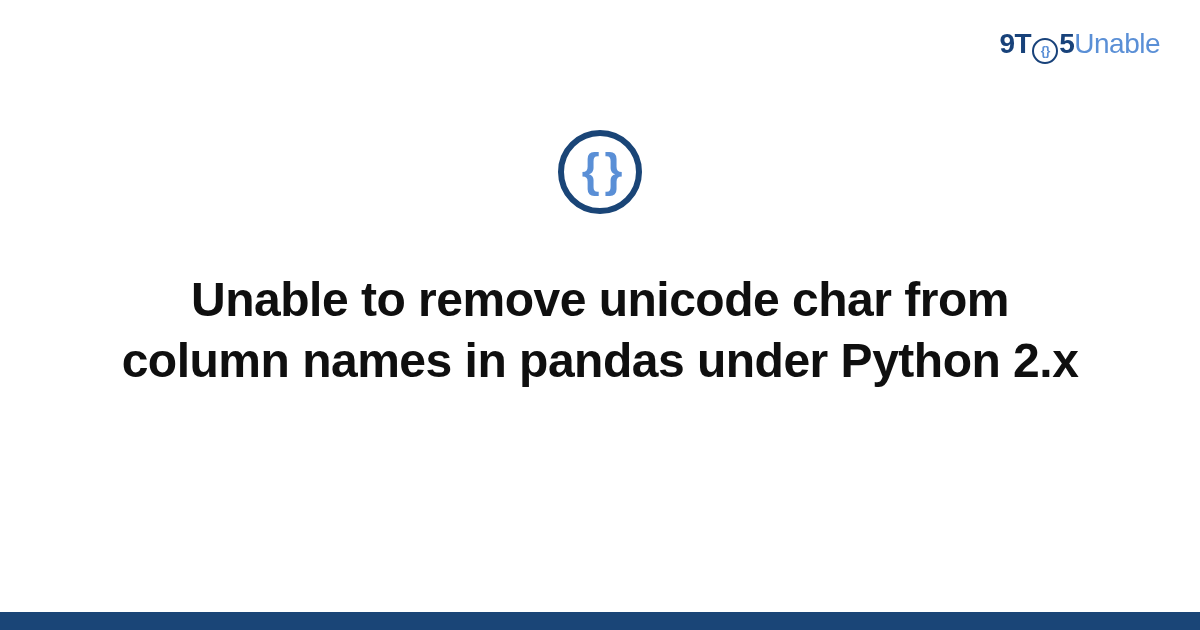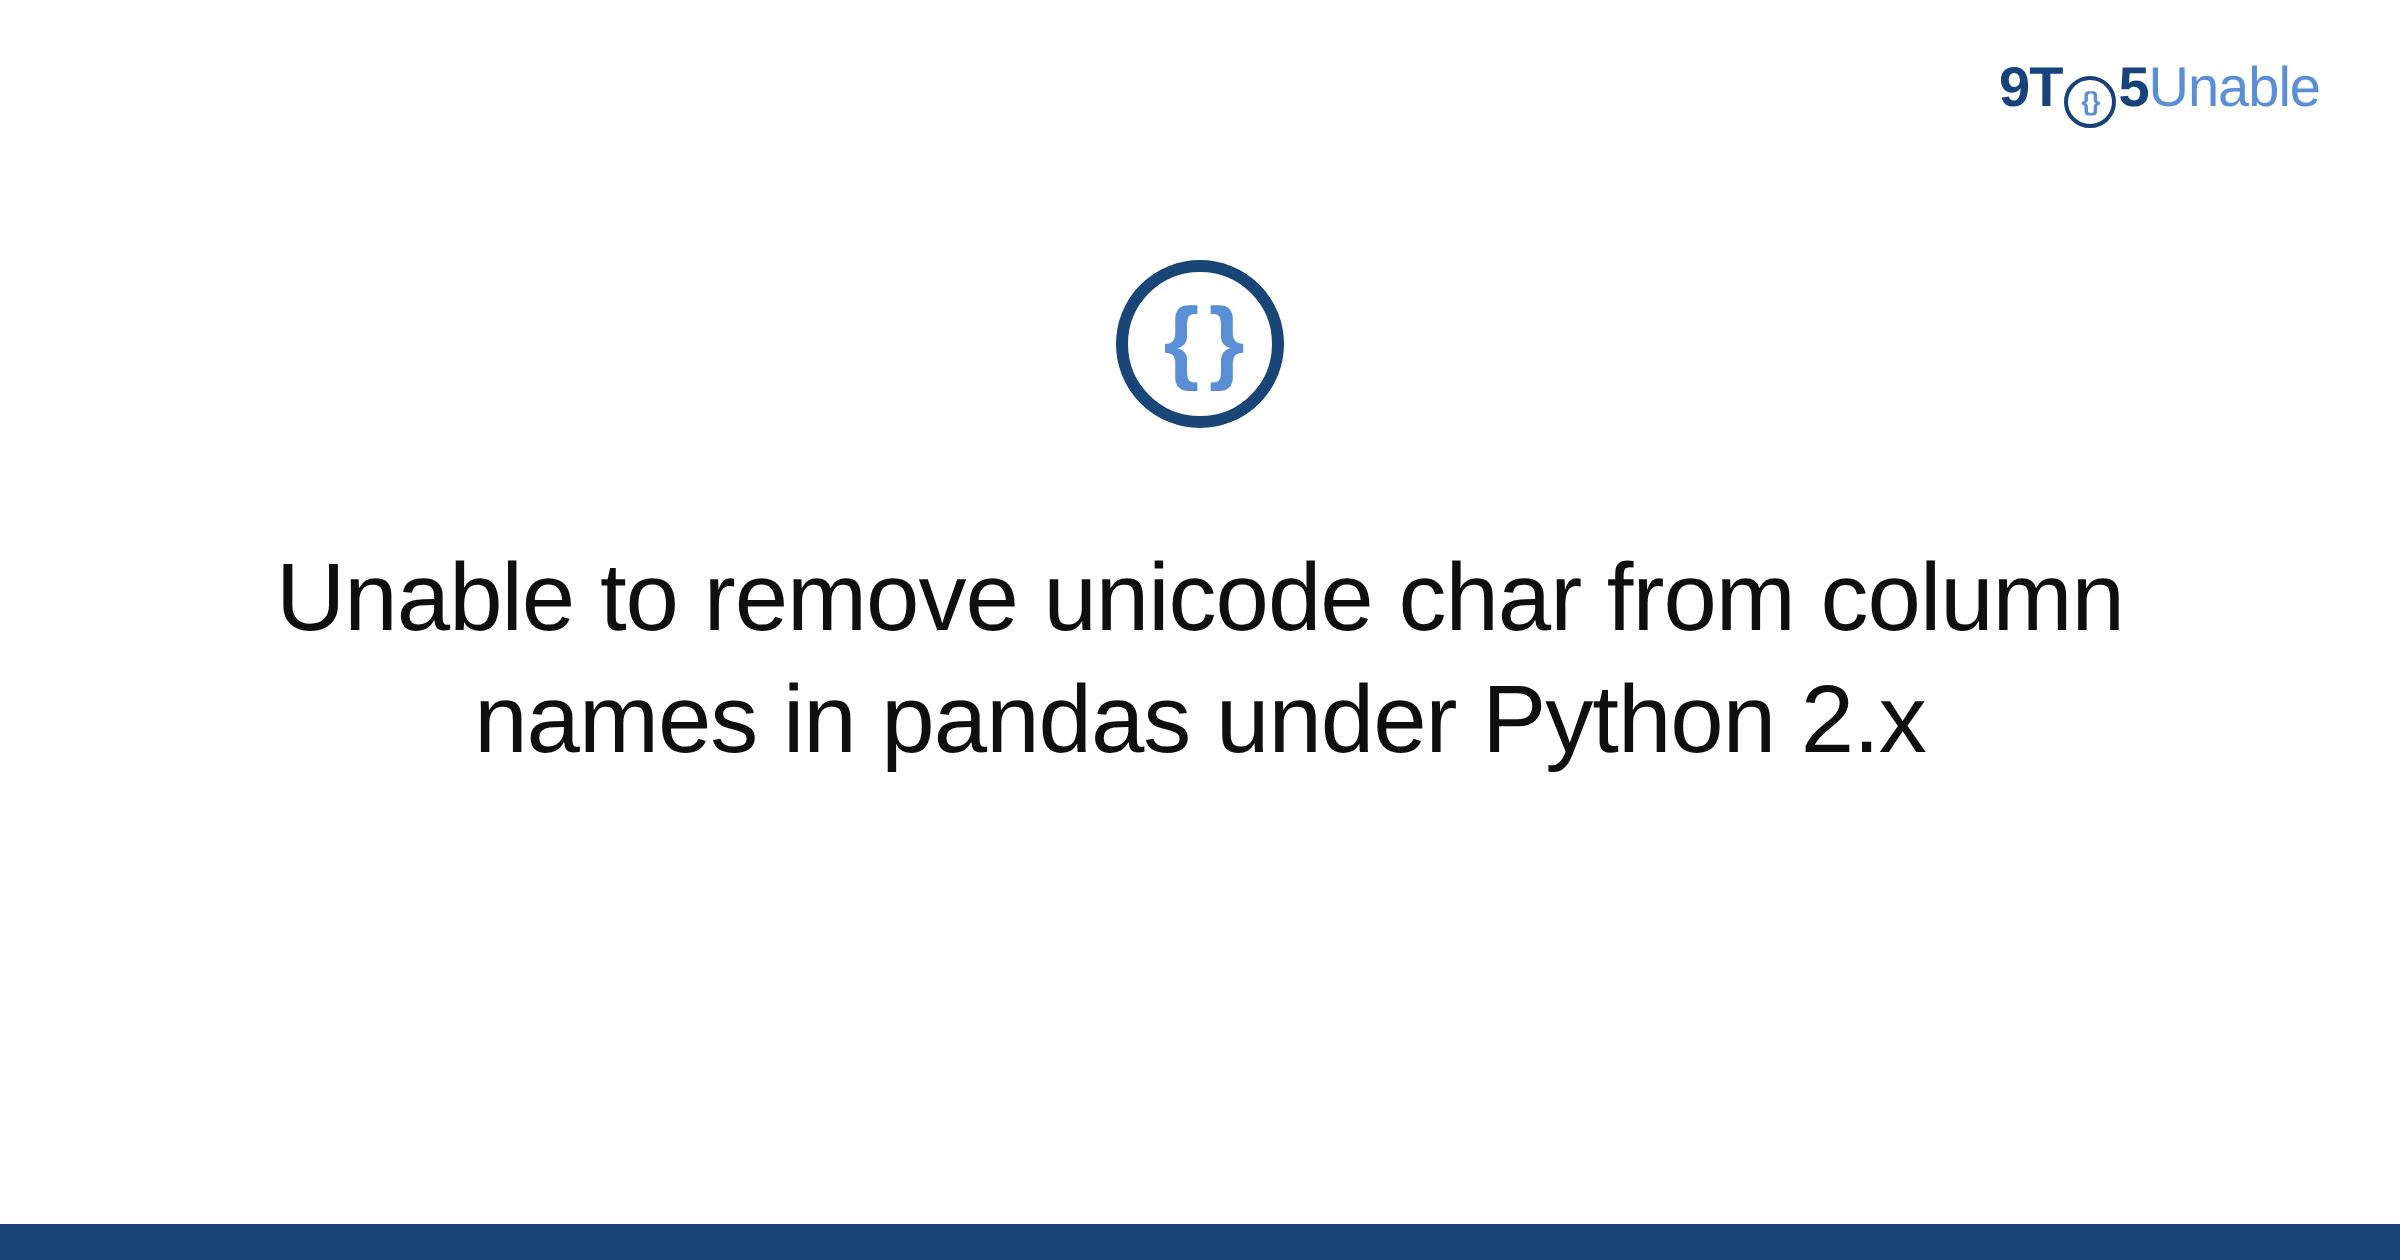--- a/index.html
+++ b/index.html
@@ -79,21 +79,21 @@
       font-weight: 700;
       color: #5a8fd6;
       font-family: Arial, sans-serif;
       letter-spacing: -4px;
       line-height: 1;
       position: relative;
       top: -2px;
     }
     .title {
       font-size: 48px;
-      font-weight: 400;
+      font-weight: 700;
       color: #0f0f0f;
       text-align: center;
       line-height: 1.28;
       max-width: 980px;
       letter-spacing: -0.5px;
     }
     .bottom-bar {
       position: absolute;
       bottom: 0;
       left: 0;

